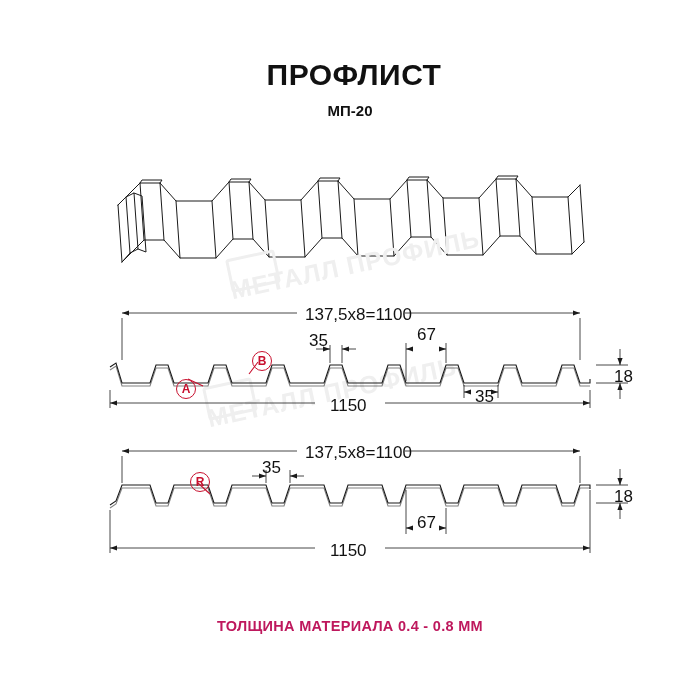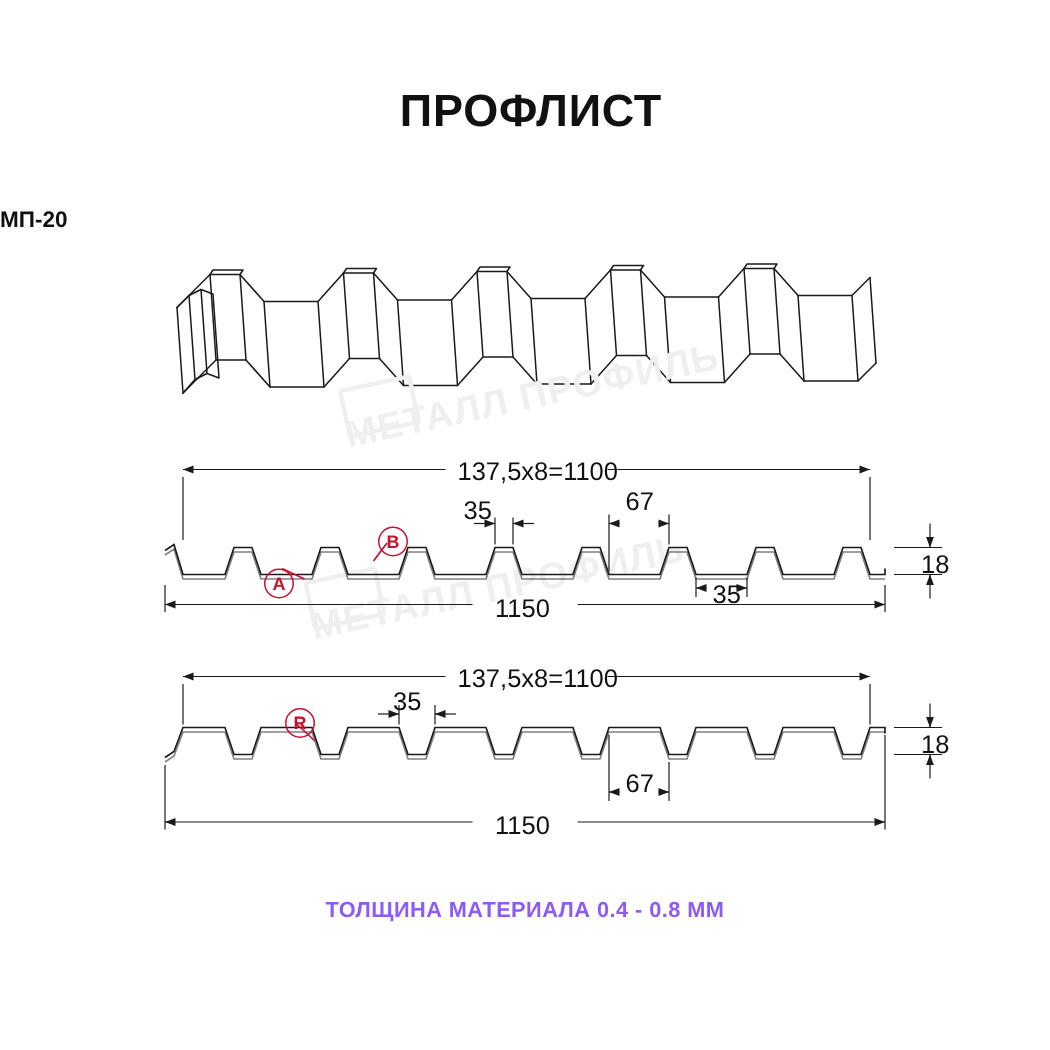--- a/index.html
+++ b/index.html
@@ -31,35 +31,35 @@
     font-size: 30px;
     font-weight: bold;
     letter-spacing: 0.5px;
     color: #111;
   }
   .subtitle {
     position: absolute;
     left: 0;
     top: 102px;
     width: 700px;
+    text-align: center;
     font-size: 15px;
     font-weight: bold;
     color: #111;
-    margin-top: 36px;
   }
   .footnote {
     position: absolute;
     left: 0;
-    top: 599px;
+    top: 618px;
     width: 700px;
     text-align: center;
     font-size: 14.5px;
     font-weight: bold;
     letter-spacing: 0.3px;
-    color: #8b5cf6;
+    color: #be185d;
   }
   .svg-layer {
     position: absolute;
     left: 0;
     top: 0;
   }
   .wm {
     position: absolute;
     font-family: "Liberation Sans", sans-serif;
     font-weight: bold;

